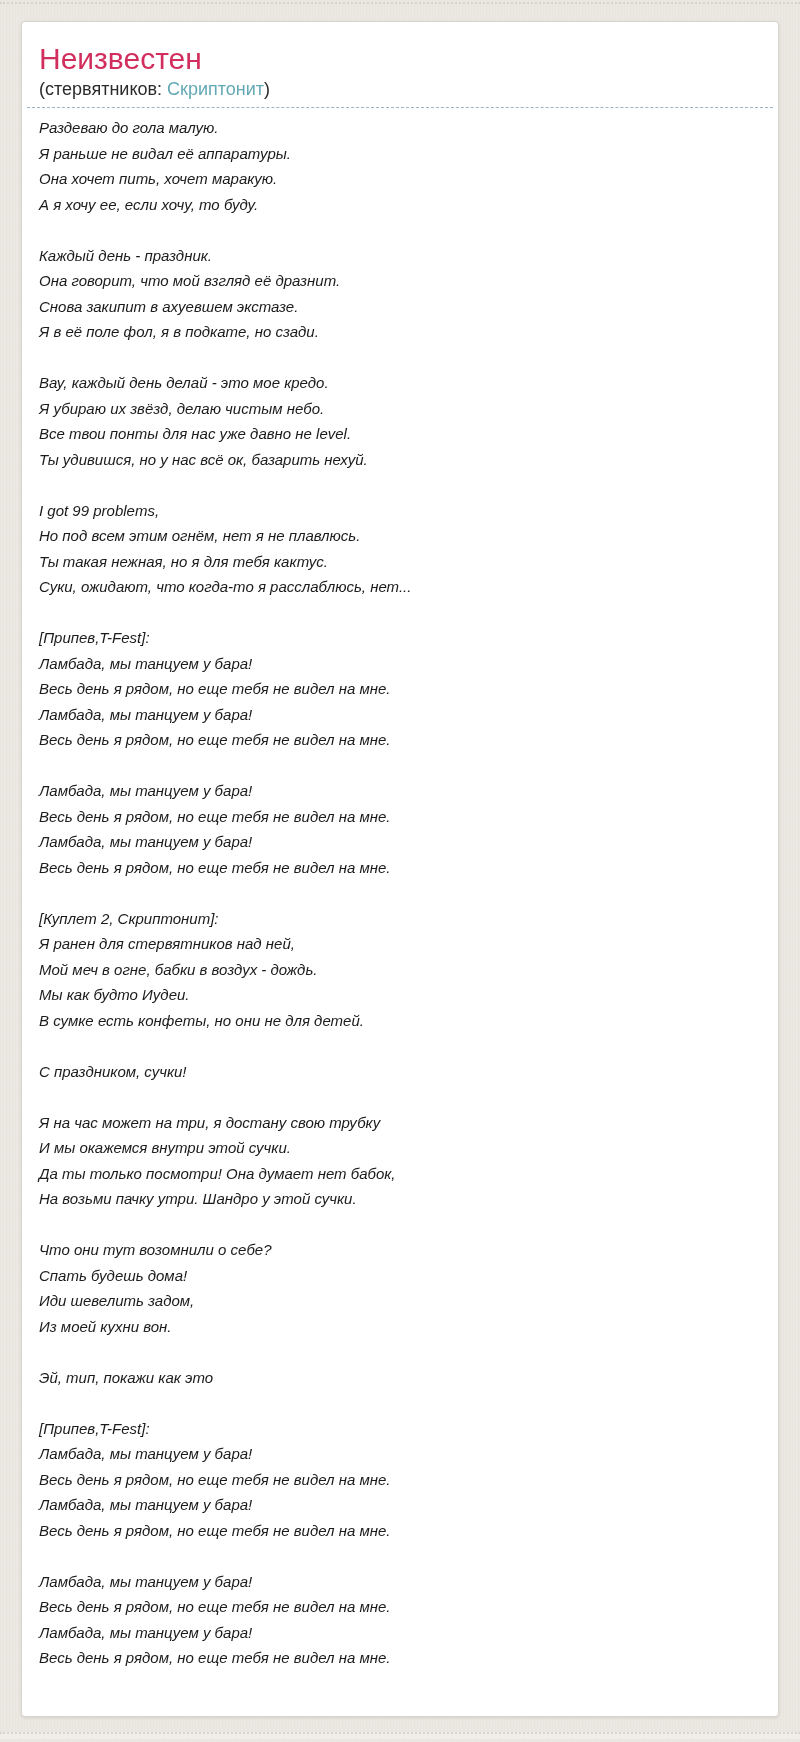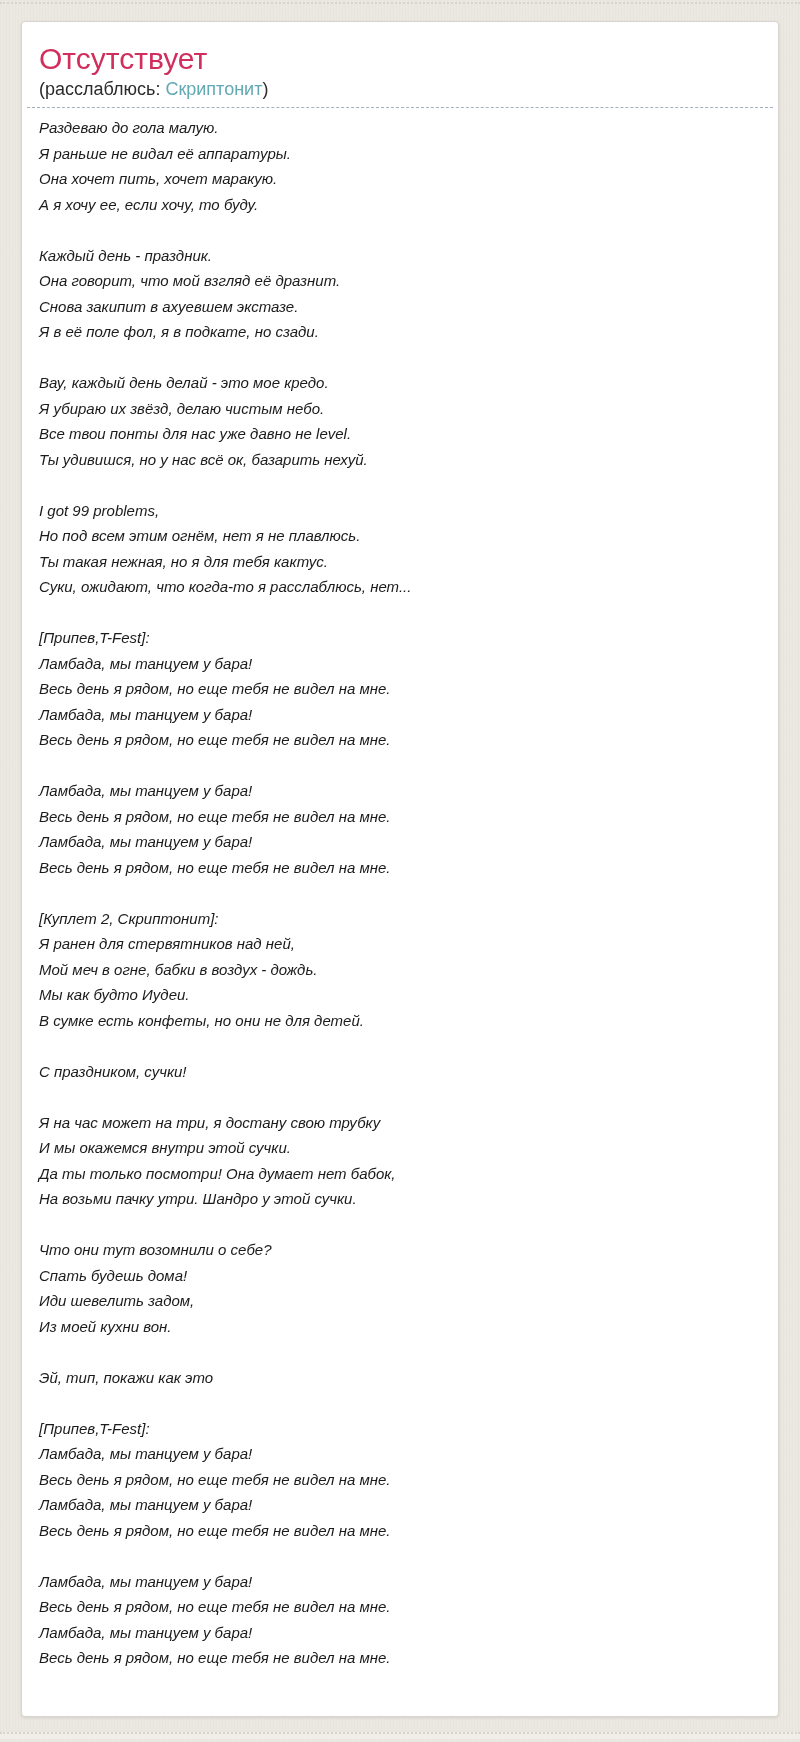--- a/index.html
+++ b/index.html
@@ -76,23 +76,23 @@
     white-space: pre-line;
     font-style: italic;
   }
 </style>
 </head>
 <body>
 
 <div class="page-edge-top"></div>
 
 <div class="card">
-  <h1 class="song-title">Отсутствует</h1>
+  <h1 class="song-title">Неизвестен</h1>
 
-  <div class="artist-line"><span>(расслаблюсь: </span><a class="artist-link" href="#">Скриптонит</a><span>)</span></div>
+  <div class="artist-line"><span>(стервятников: </span><a class="artist-link" href="#">Скриптонит</a><span>)</span></div>
 
   <div class="separator"></div>
 
   <div class="lyrics">Раздеваю до гола малую.
 Я раньше не видал её аппаратуры.
 Она хочет пить, хочет маракую.
 А я хочу ее, если хочу, то буду.
 
 Каждый день - праздник.
 Она говорит, что мой взгляд её дразнит.

